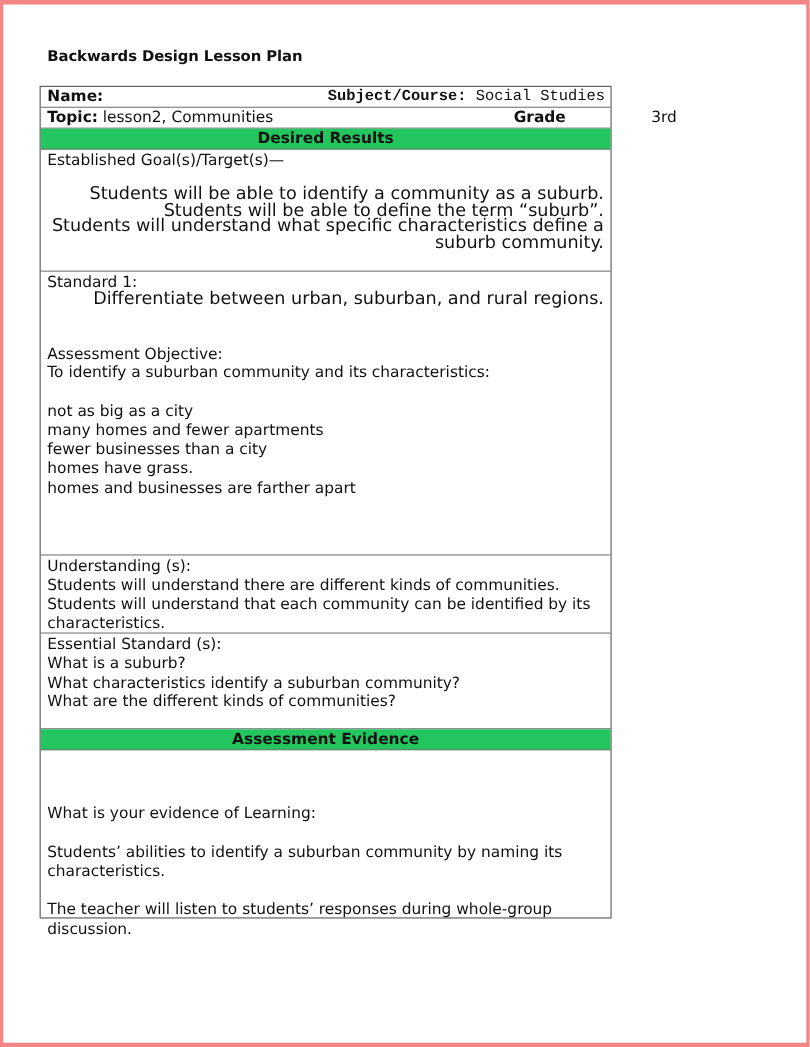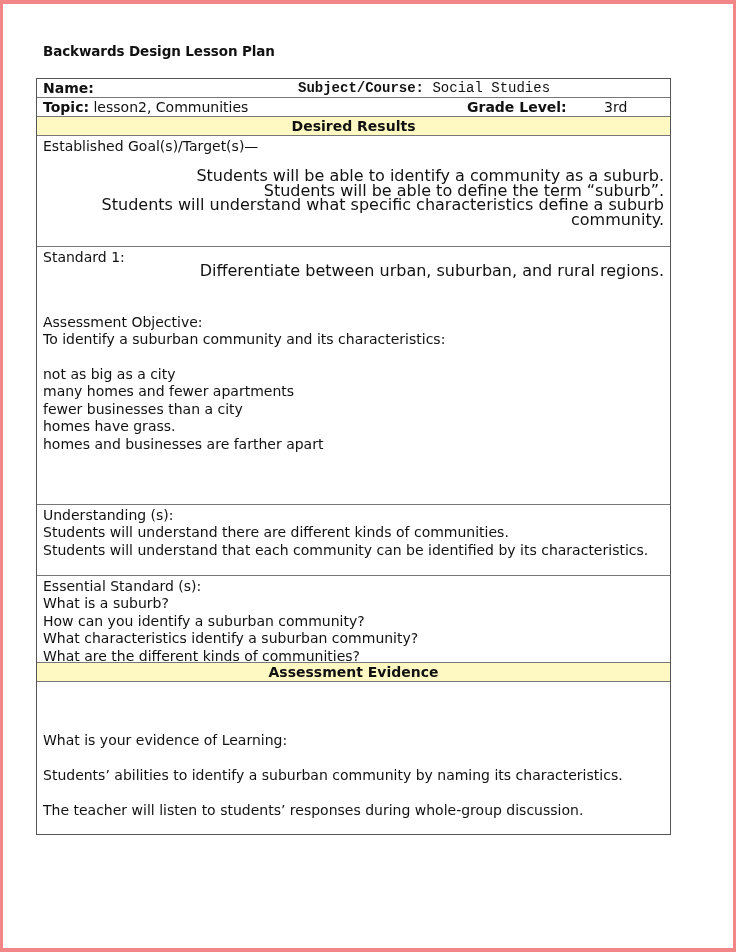--- a/index.html
+++ b/index.html
@@ -17,33 +17,33 @@
     border-left: 3px solid #f28585;
     border-right: 3px solid #f28585;
     border-bottom: 4px solid #f28585;
     pointer-events: none;
   }
   .doc-title {
     position: absolute; left: 43px; top: 43px;
     font-size: 13.5px; font-weight: bold; letter-spacing: -0.1px;
   }
   .table {
-    position: absolute; left: 36px; top: 78px; width: 635px;
+    position: absolute; left: 36px; top: 78px; width: 520px;
     border: 1px solid #555;
     box-sizing: border-box;
   }
   .row {
     position: relative; box-sizing: border-box;
     border-bottom: 1px solid #777;
     padding: 0 6px;
   }
   .row:last-child { border-bottom: none; margin-top: 48px; }
   .hdr-row { height: 19px; font-size: 14px; line-height: 18px; }
   .gray {
-    background: #fef9c3; text-align: center; font-weight: bold;
+    background: #22c55e; text-align: center; font-weight: bold;
     height: 19px; font-size: 14px; line-height: 18px;
   }
   .b { font-weight: bold; }
   .abs { position: absolute; top: 0; }
   .sec-title { font-size: 14px; font-weight: normal; line-height: 18px; }
   .small { font-size: 16px; line-height: 14.5px; text-align: right; }
   .normal { font-size: 14px; line-height: 17.5px; }
   .gap { height: 17.5px; }
 </style>
 </head>
@@ -61,21 +61,21 @@
     <span class="abs" style="left:261px;font-family:Liberation Mono, monospace;">
       <span class="b">Subject/Course:</span>
       <span>Social Studies</span>
     </span>
   </div>
 
   <div class="row hdr-row">
     <span class="b">Topic:</span>
     <span>lesson2, Communities</span>
     <span class="abs b" style="left:430px;">Grade Level:</span>
-    <span class="abs" style="left:555px;margin-left:12px;">3rd</span>
+    <span class="abs" style="left:555px;">3rd</span>
   </div>
 
   <div class="row gray">Desired Results</div>
 
   <div class="row" style="height:111px; padding-top:1px;">
     <div class="sec-title">Established Goal(s)/Target(s)—</div>
     <div style="height:14px;"></div>
     <div class="small">Students will be able to identify a community as a suburb.</div>
     <div class="small">Students will be able to define the term “suburb”.</div>
     <div class="small">Students will understand what specific characteristics define a suburb community.</div>
@@ -97,21 +97,20 @@
 
   <div class="row" style="height:71px; padding-top:1px;">
     <div class="sec-title">Understanding (s):</div>
     <div class="normal">Students will understand there are different kinds of communities.</div>
     <div class="normal">Students will understand that each community can be identified by its characteristics.</div>
   </div>
 
   <div class="row" style="height:87px; padding-top:1px;">
     <div class="sec-title">Essential Standard (s):</div>
     <div class="normal">What is a suburb?</div>
-    <div class="normal">How can you identify a suburban community?</div>
     <div class="normal">What characteristics identify a suburban community?</div>
     <div class="normal">What are the different kinds of communities?</div>
   </div>
 
   <div class="row gray">Assessment Evidence</div>
 
   <div class="row" style="height:104px; padding-top:1px;">
     <div class="sec-title">What is your evidence of Learning:</div>
     <div class="gap"></div>
     <div class="normal">Students’ abilities to identify a suburban community by naming its characteristics.</div>

